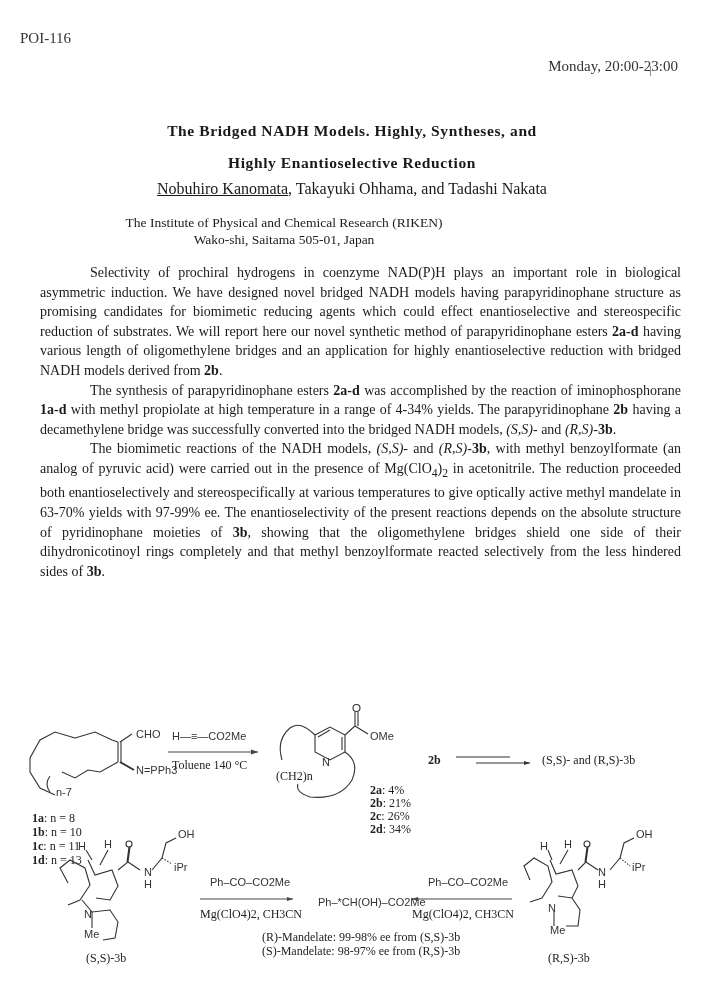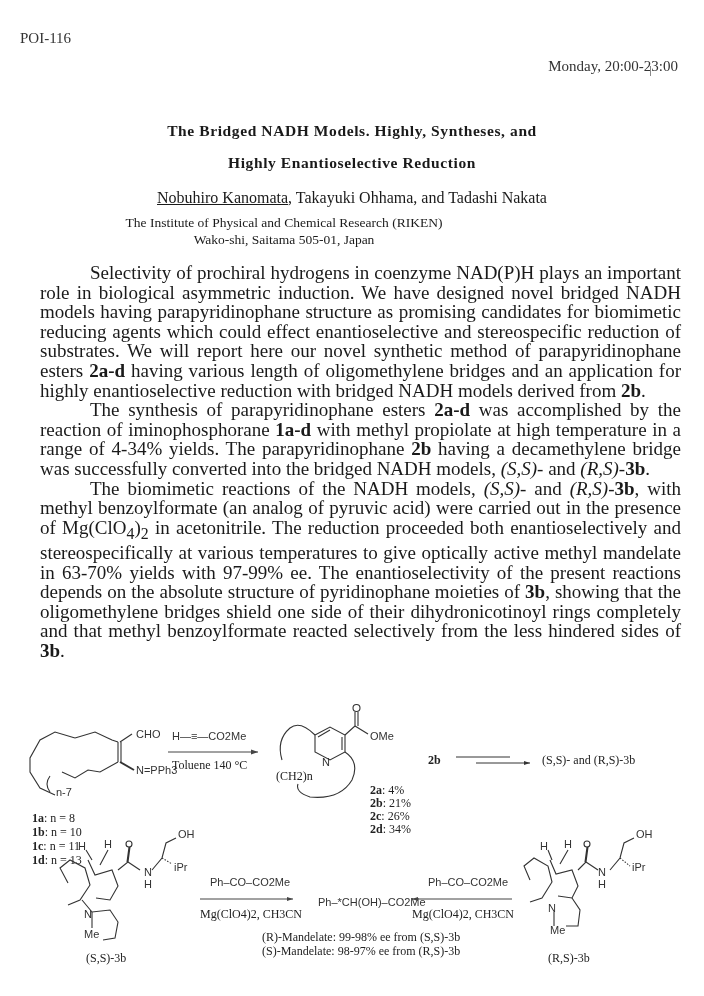--- a/index.html
+++ b/index.html
@@ -8,27 +8,27 @@
     font-family: "Liberation Serif", "DejaVu Serif", serif; color: #1a1a1a;
   }
   .abs { position: absolute; }
   .hdr { font-size: 15px; color: #333; top: 30px; text-align: center; }
   #hdr-left { left: 20px; }
   #hdr-right { right: 26px; margin-top: 28px; }
   .tick { left: 650px; top: 66px; width: 1px; height: 10px; background: #888; }
   .title { left: 0; width: 704px; text-align: center; font-weight: bold; font-size: 15.5px; letter-spacing: 0.6px; line-height: 20px; }
   #title1 { top: 121px; }
   #title2 { top: 141px; margin-top: 12px; }
-  .authors { left: 0; width: 704px; text-align: center; top: 189px; font-size: 16px; }
+  .authors { left: 0; width: 704px; text-align: center; top: 180px; font-size: 16px; }
   .authors u { text-decoration: underline; }
   .affil { left: 0; width: 568px; text-align: center; font-size: 13.5px; line-height: 17px; }
   #affil1 { top: 214px; }
   #affil2 { top: 231px; }
   .body-text {
-    left: 40px; width: 641px; top: 263px; font-size: 19px; line-height: 19.6px;
+    left: 40px; width: 641px; top: 263px; font-size: 14px; line-height: 19.6px;
     text-align: justify;
   }
   .body-text p { margin: 0; text-indent: 50px; }
   .body-text b { font-weight: bold; }
   .scheme { left: 0; top: 700px; width: 704px; height: 296px; }
   .sch-text { font-family: "Liberation Serif", serif; font-size: 12px; fill: #222; }
   .sch-sans { font-family: "Liberation Sans", sans-serif; font-size: 11px; fill: #333; }
   .sch-bold { font-weight: bold; }
 </style>
 </head>

